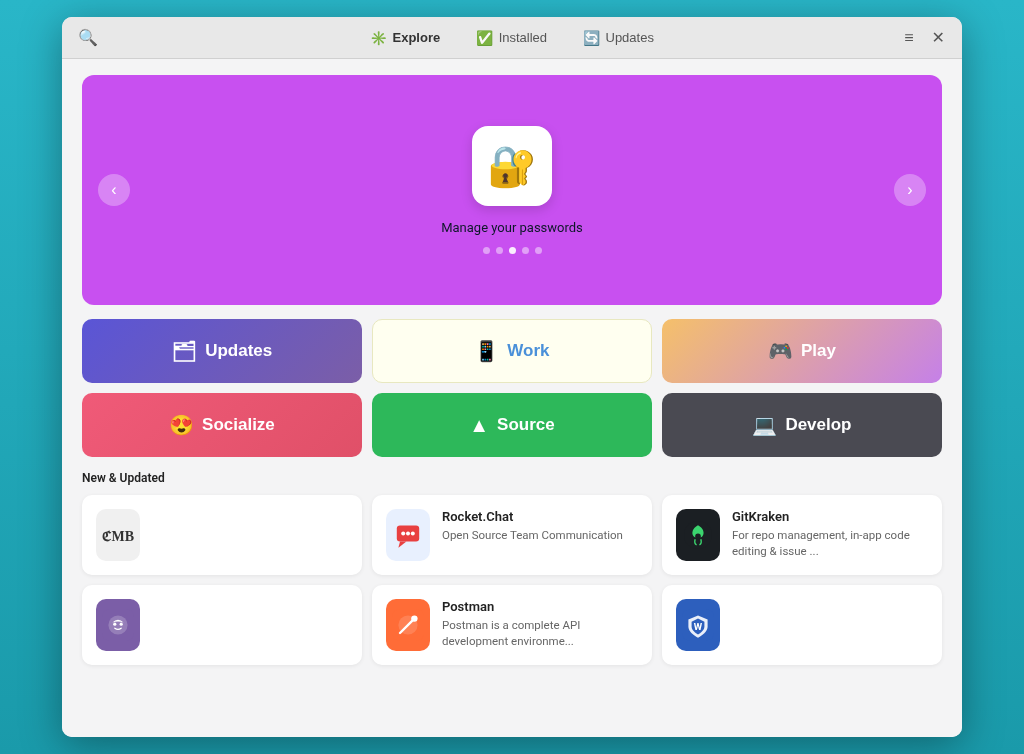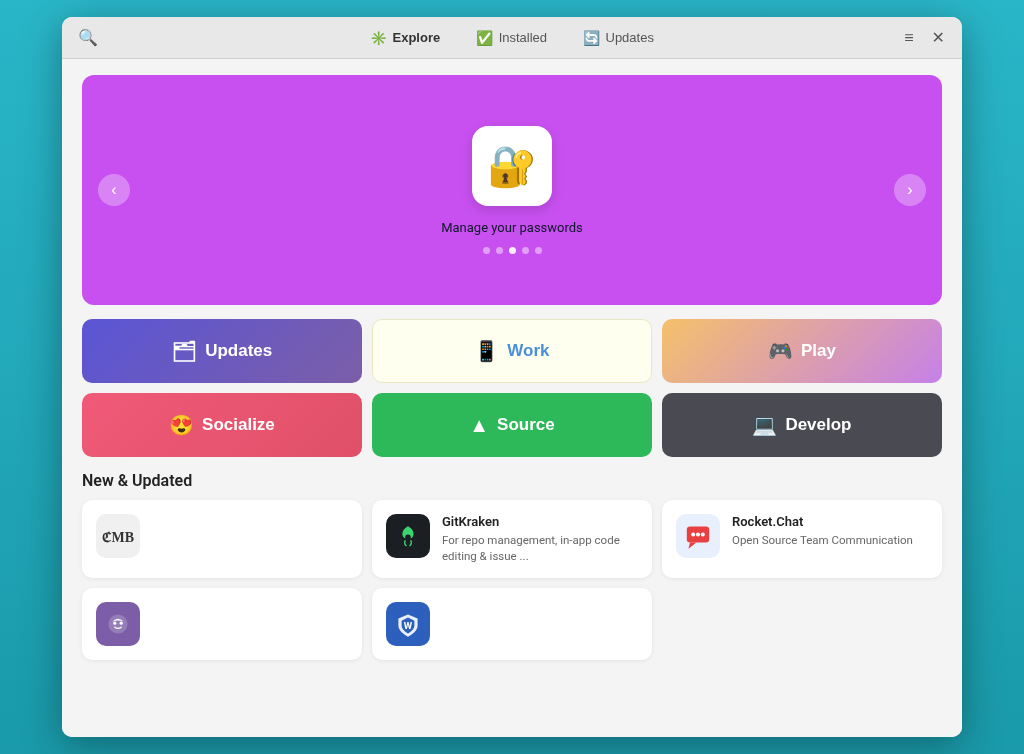--- a/index.html
+++ b/index.html
@@ -198,21 +198,21 @@
       color: white;
     }
     .cat-develop {
       background: #4a4a52;
       color: white;
     }
     .cat-icon { font-size: 20px; }
 
     
     .section-title {
-      font-size: 16px;
+      font-size: 12px;
       font-weight: 600;
       color: #222;
       margin-bottom: 10px;
     }
     .apps-grid {
       display: grid;
       grid-template-columns: 1fr 1fr 1fr;
       gap: 10px;
     }
     .app-card {
@@ -220,21 +220,21 @@
       border-radius: 10px;
       padding: 14px;
       display: flex;
       align-items: flex-start;
       gap: 12px;
       cursor: pointer;
       box-shadow: 0 1px 4px rgba(0,0,0,0.07);
     }
     .app-icon-wrap {
       width: 44px;
-      height: 44px;
+      height: 52px;
       border-radius: 10px;
       flex-shrink: 0;
       display: flex;
       align-items: center;
       justify-content: center;
       font-size: 22px;
       overflow: hidden;
     }
     .app-info { flex: 1; min-width: 0; }
     .app-name {
@@ -355,36 +355,20 @@
         <span>Develop</span>
       </button>
     </div>
 
     <div class="section-title">New &amp; Updated</div>
     <div class="apps-grid">
 
       <div class="app-card">
         <div class="app-icon-wrap icon-cambalache">
           <span style="font-family:serif;font-size:14px;font-weight:bold;color:#333;">ℭMB</span>
-        </div>
-      </div>
-
-      <div class="app-card">
-        <div class="app-icon-wrap icon-gitkraken">
-          <svg width="28" height="28" viewBox="0 0 40 40" fill="none">
-            <circle cx="20" cy="20" r="20" fill="#1b1f23"></circle>
-            <path d="M20 6 C12 10 10 18 14 22 C16 24 20 24 20 24 C20 24 24 24 26 22 C30 18 28 10 20 6Z" fill="#3bd46e"></path>
-            <circle cx="20" cy="22" r="4" fill="#1b1f23"></circle>
-            <path d="M16 26 Q14 32 18 34" stroke="#3bd46e" stroke-width="2" fill="none"></path>
-            <path d="M24 26 Q26 32 22 34" stroke="#3bd46e" stroke-width="2" fill="none"></path>
-          </svg>
-        </div>
-        <div class="app-info">
-          <div class="app-name">GitKraken</div>
-          <div class="app-desc">For repo management, in-app code editing &amp; issue ...</div>
         </div>
       </div>
 
       <div class="app-card">
         <div class="app-icon-wrap icon-rocketchat">
           <svg width="32" height="32" viewBox="0 0 40 40">
             <rect width="40" height="40" rx="10" fill="#e8f0fe"></rect>
             <rect x="6" y="8" width="28" height="20" rx="4" fill="#e84040"></rect>
             <polygon points="10,28 8,36 18,28" fill="#e84040"></polygon>
             <circle cx="14" cy="18" r="2.5" fill="white"></circle>
@@ -392,32 +376,62 @@
             <circle cx="26" cy="18" r="2.5" fill="white"></circle>
           </svg>
         </div>
         <div class="app-info">
           <div class="app-name">Rocket.Chat</div>
           <div class="app-desc">Open Source Team Communication</div>
         </div>
       </div>
 
       <div class="app-card">
+        <div class="app-icon-wrap icon-gitkraken">
+          <svg width="28" height="28" viewBox="0 0 40 40" fill="none">
+            <circle cx="20" cy="20" r="20" fill="#1b1f23"></circle>
+            <path d="M20 6 C12 10 10 18 14 22 C16 24 20 24 20 24 C20 24 24 24 26 22 C30 18 28 10 20 6Z" fill="#3bd46e"></path>
+            <circle cx="20" cy="22" r="4" fill="#1b1f23"></circle>
+            <path d="M16 26 Q14 32 18 34" stroke="#3bd46e" stroke-width="2" fill="none"></path>
+            <path d="M24 26 Q26 32 22 34" stroke="#3bd46e" stroke-width="2" fill="none"></path>
+          </svg>
+        </div>
+        <div class="app-info">
+          <div class="app-name">GitKraken</div>
+          <div class="app-desc">For repo management, in-app code editing &amp; issue ...</div>
+        </div>
+      </div>
+
+      <div class="app-card">
         <div class="app-icon-wrap icon-ferdi">
           <svg width="32" height="32" viewBox="0 0 40 40">
             <rect width="40" height="40" rx="10" fill="#7b5ea7"></rect>
             <circle cx="20" cy="20" r="12" fill="white" opacity="0.2"></circle>
             <path d="M13 17 Q20 10 27 17 Q20 14 13 17Z" fill="white"></path>
             <circle cx="16" cy="19" r="2" fill="white"></circle>
             <circle cx="24" cy="19" r="2" fill="white"></circle>
             <path d="M16 24 Q20 27 24 24" stroke="white" stroke-width="1.5" fill="none" stroke-linecap="round"></path>
           </svg>
         </div>
       </div>
 
+      <div class="app-card">
+        <div class="app-icon-wrap icon-postman">
+          <svg width="32" height="32" viewBox="0 0 40 40">
+            <rect width="40" height="40" rx="10" fill="#ff6c37"></rect>
+            <circle cx="20" cy="20" r="12" fill="white" opacity="0.15"></circle>
+            <line x1="10" y1="30" x2="28" y2="12" stroke="white" stroke-width="3" stroke-linecap="round"></line>
+            <circle cx="28" cy="12" r="4" fill="white"></circle>
+          </svg>
+        </div>
+        <div class="app-info">
+          <div class="app-name">Postman</div>
+          <div class="app-desc">Postman is a complete API development environme...</div>
+        </div>
+      </div>
 
       <div class="app-card">
         <div class="app-icon-wrap icon-bitwarden">
           <svg width="32" height="32" viewBox="0 0 40 40">
             <rect width="40" height="40" rx="10" fill="#2d5fbd"></rect>
             <path d="M20 8 L32 13 L32 22 C32 28 26 33 20 36 C14 33 8 28 8 22 L8 13 Z" fill="white" opacity="0.9"></path>
             <path d="M20 12 L28 16 L28 22 C28 26 24 30 20 32 C16 30 12 26 12 22 L12 16 Z" fill="#2d5fbd"></path>
             <text x="20" y="26" text-anchor="middle" font-size="12" font-weight="bold" fill="white">W</text>
           </svg>
         </div>

